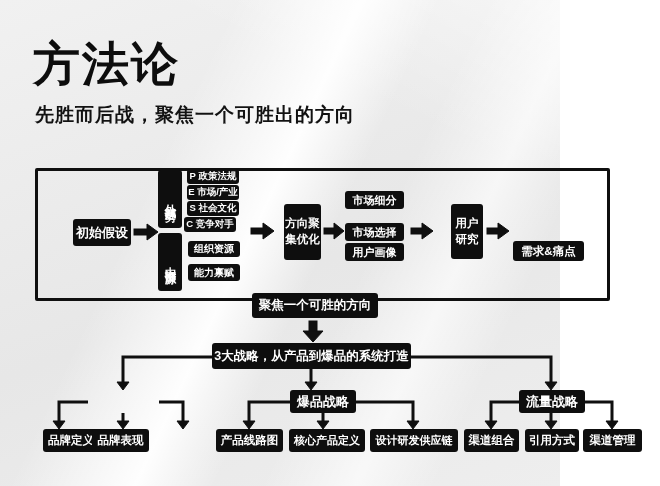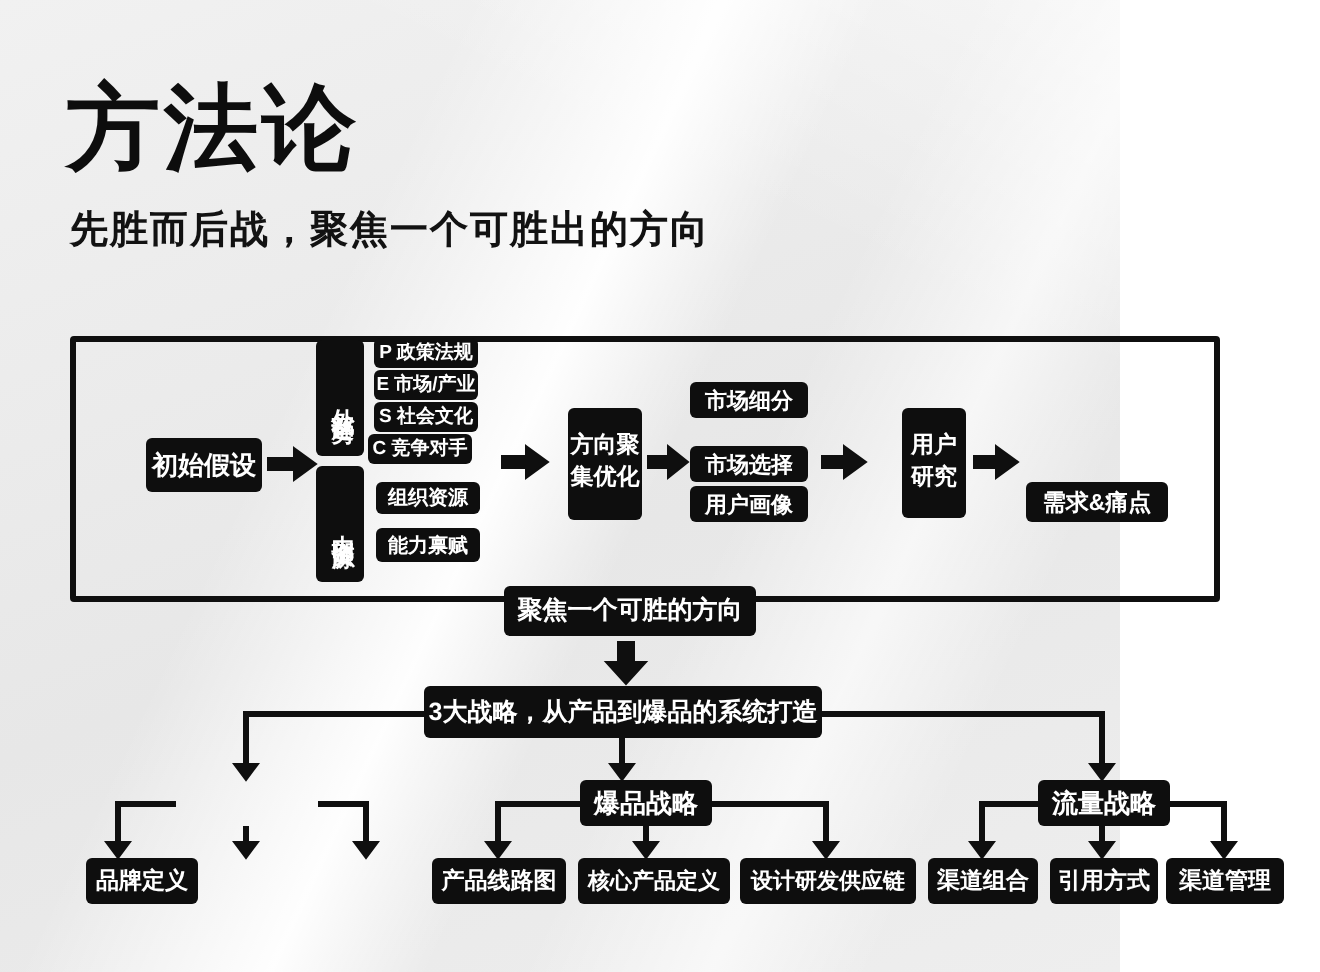--- a/index.html
+++ b/index.html
@@ -126,20 +126,21 @@
   <div class="node wrap" style="left:451px;top:204px;width:32px;height:55px;font-size:11.5px;">用户研究</div>
   <div class="node" style="left:513px;top:241px;width:71px;height:20px;font-size:11.5px;">需求&amp;痛点</div>
 
   <div class="node" style="left:252px;top:293px;width:126px;height:25px;font-size:12.5px;">聚焦一个可胜的方向</div>
   <div class="node" style="left:212px;top:343px;width:199px;height:26px;font-size:12.5px;">3大战略，从产品到爆品的系统打造</div>
 
   <div class="node" style="left:290px;top:390px;width:66px;height:23px;font-size:13px;">爆品战略</div>
   <div class="node" style="left:519px;top:390px;width:66px;height:23px;font-size:13px;">流量战略</div>
 
   <div class="node" style="left:31px;top:429px;width:56px;height:23px;font-size:11.5px;margin-left:12px;">品牌定义</div>
+  <div class="node" style="left:92px;top:429px;width:57px;height:23px;font-size:11.5px;">品牌表现</div>
   <div class="node" style="left:216px;top:429px;width:67px;height:23px;font-size:11.5px;">产品线路图</div>
   <div class="node" style="left:289px;top:429px;width:76px;height:23px;font-size:11px;">核心产品定义</div>
   <div class="node" style="left:370px;top:429px;width:88px;height:23px;font-size:11px;">设计研发供应链</div>
   <div class="node" style="left:464px;top:429px;width:55px;height:23px;font-size:11.5px;">渠道组合</div>
   <div class="node" style="left:525px;top:429px;width:54px;height:23px;font-size:11.5px;">引用方式</div>
   <div class="node" style="left:583px;top:429px;width:59px;height:23px;font-size:11.5px;">渠道管理</div>
 
 </div>
 
 </body></html>

